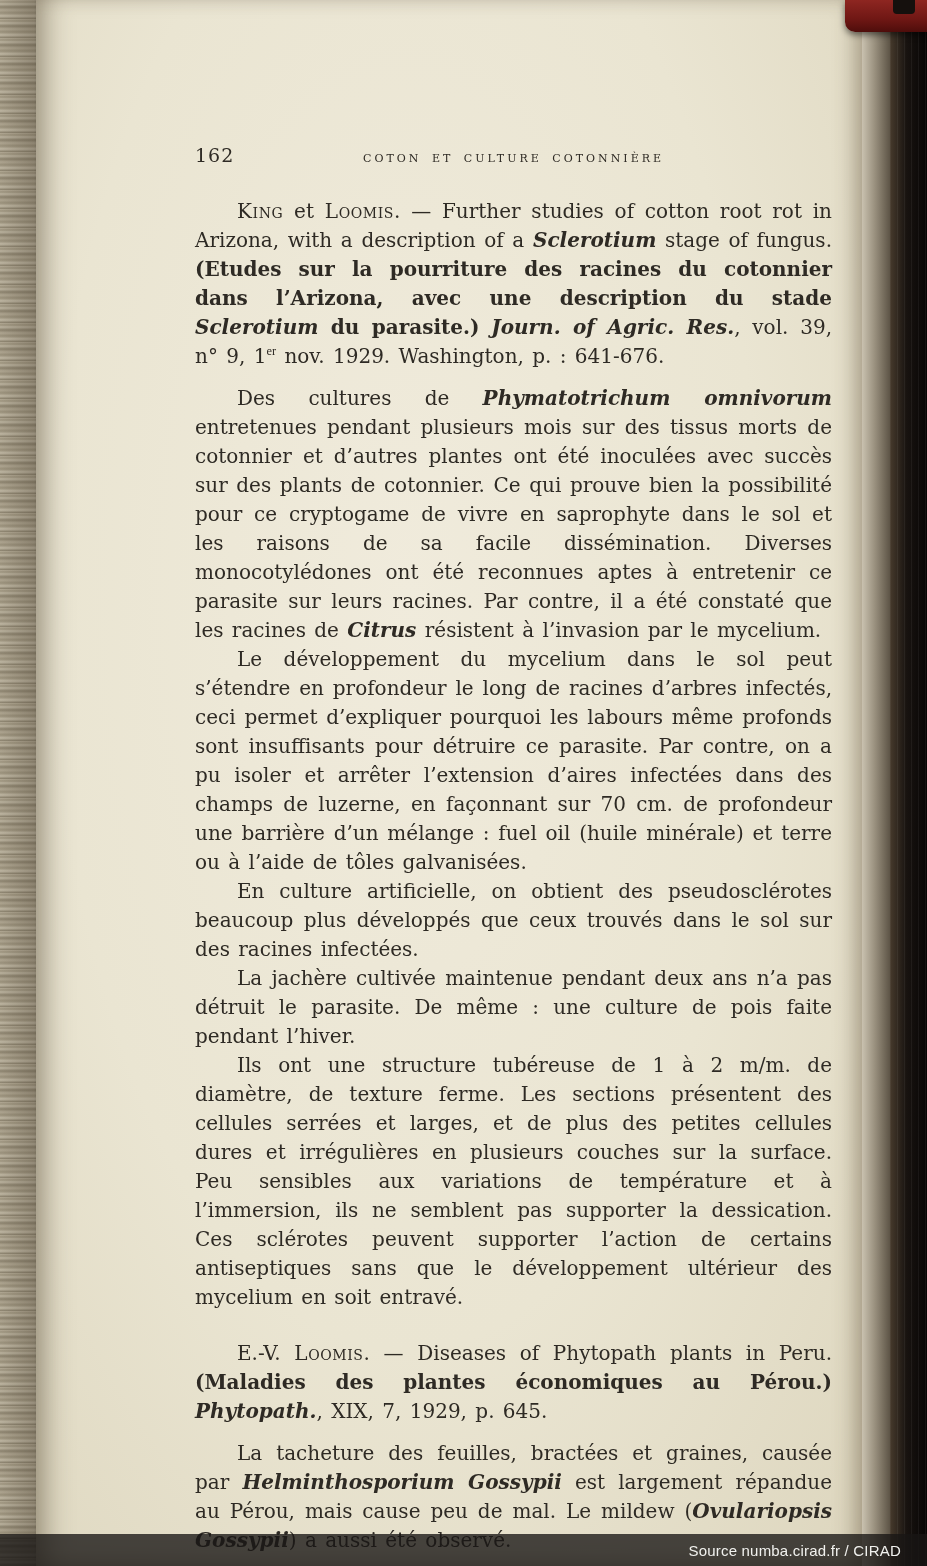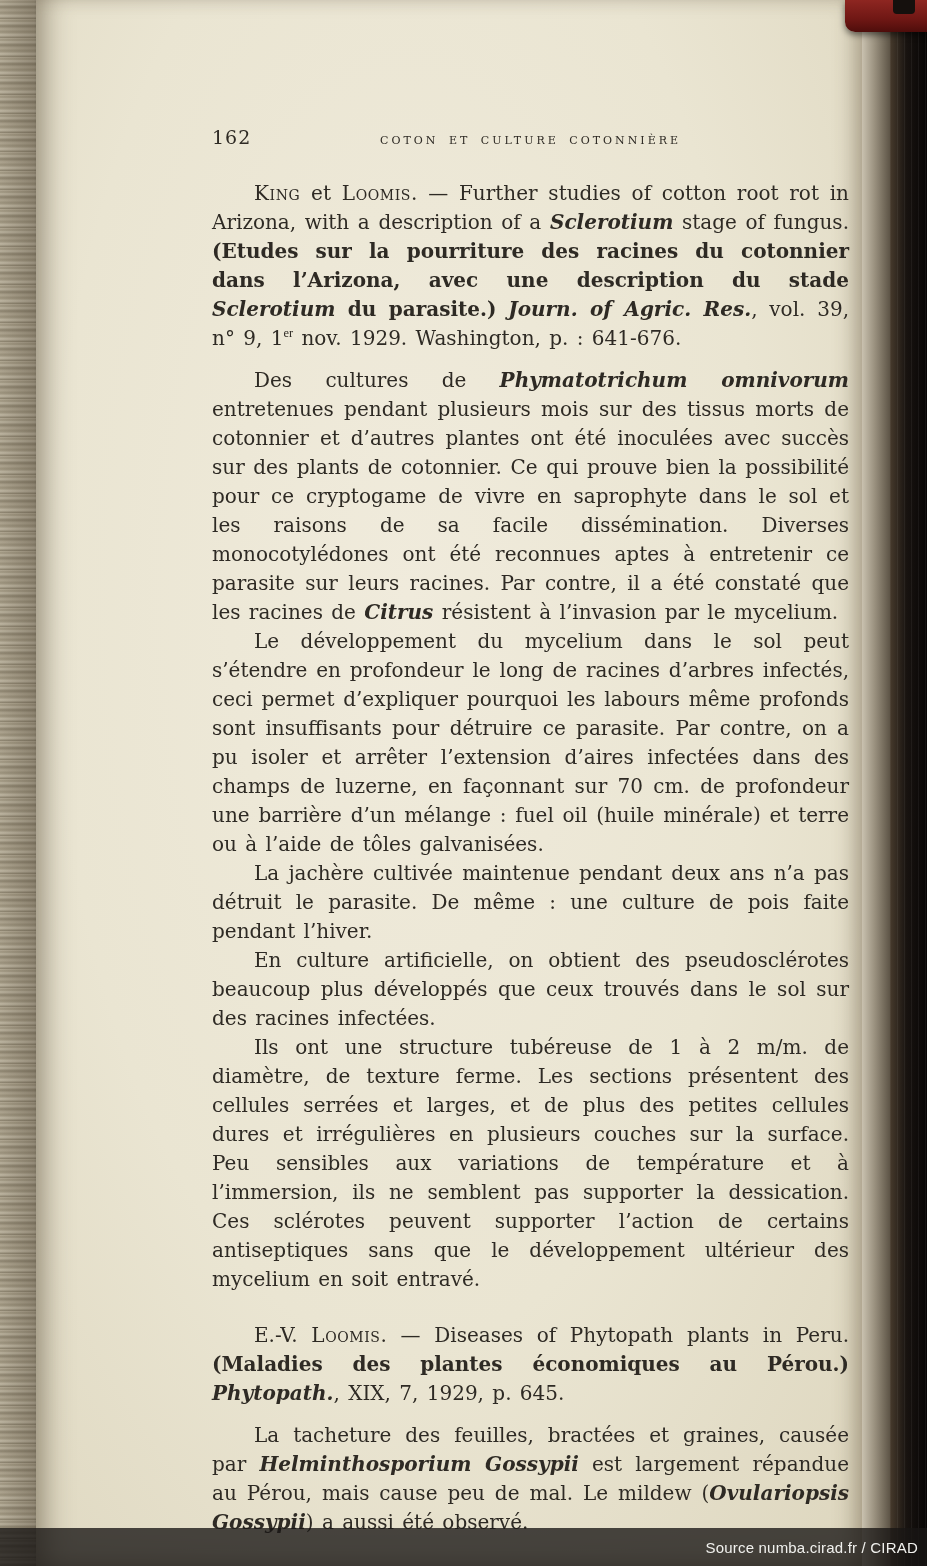--- a/index.html
+++ b/index.html
@@ -46,40 +46,40 @@
     background:linear-gradient(to bottom,#8e2621,var(--maroon) 60%,#4e0d0b);
     border-bottom-left-radius:10px;
     box-shadow:0 3px 6px rgba(0,0,0,0.5);
   }
   .corner-maroon:after{
     content:"";position:absolute;right:12px;top:0;width:22px;height:14px;
     background:#15100d;border-bottom-left-radius:4px;border-bottom-right-radius:4px;
   }
   
   .content{
-    position:absolute;left:159px;top:122px;width:637px;
+    position:absolute;left:159px;top:140px;width:637px;
     color:var(--ink);
-    font-size:20px;line-height:29px;word-spacing:2px;margin-left:17px;
+    font-size:20px;line-height:29px;word-spacing:2px;
   }
   .pagehead{position:relative;height:30px;margin-bottom:27px;}
   .pagenum{position:absolute;left:0;top:1px;font-size:19px;letter-spacing:1px;}
   .runtitle{display:block;text-align:center;font-size:11px;letter-spacing:3px;padding-top:4px;word-spacing:4px;}
   .para{margin:0;text-align:justify;text-indent:42px;}
   .para.citation{margin-bottom:13px;}
   .para.entry-gap{margin-top:27px;}
   .b{font-weight:bold;}
   .i{font-style:italic;font-weight:bold;}
   .sc{font-variant:small-caps;letter-spacing:0.6px;}
   sup{font-size:0.62em;line-height:0;font-family:Liberation Serif, serif;}
   
   .footer-bar{
-    position:absolute;left:0;right:0;bottom:0;height:38px;z-index:9;
+    position:absolute;left:0;right:0;bottom:0;height:32px;z-index:9;
     background:var(--footer_bar);
     display:flex;align-items:center;justify-content:flex-end;
-    padding-right:9px;box-sizing:border-box;
+    padding-right:26px;box-sizing:border-box;
     font-family:"Liberation Sans","DejaVu Sans",sans-serif;
     font-size:15px;color:#f1f1ee;letter-spacing:0.2px;
   }
 </style>
 </head>
 <body>
 
 <div class="scan">
 
   <div class="edge-left"></div>
@@ -88,22 +88,22 @@
     <div class="content">
 
       <div class="pagehead">
         <span class="pagenum">162</span>
         <span class="runtitle">COTON ET CULTURE COTONNIÈRE</span>
       </div>
 
       <p class="para citation"><span class="sc">King</span><span> et </span><span class="sc">Loomis</span><span>. — Further studies of cotton root rot in Arizona, with a description of a </span><span class="i">Sclerotium</span><span> stage of fungus. </span><span class="b">(Etudes sur la pourriture des racines du cotonnier dans l’Arizona, avec une description du stade </span><span class="i">Sclerotium</span><span class="b"> du parasite.)</span><span> </span><span class="i">Journ. of Agric. Res.</span><span>, vol. 39, n° 9, 1</span><sup>er</sup><span> nov. 1929. Washington, p. : 641-676.</span></p>
       <p class="para"><span>Des cultures de </span><span class="i">Phymatotrichum omnivorum</span><span> entretenues pendant plusieurs mois sur des tissus morts de cotonnier et d’autres plantes ont été inoculées avec succès sur des plants de cotonnier. Ce qui prouve bien la possibilité pour ce cryptogame de vivre en saprophyte dans le sol et les raisons de sa facile dissémination. Diverses monocotylédones ont été reconnues aptes à entretenir ce parasite sur leurs racines. Par contre, il a été constaté que les racines de </span><span class="i">Citrus</span><span> résistent à l’invasion par le mycelium.</span></p>
       <p class="para"><span>Le développement du mycelium dans le sol peut s’étendre en profondeur le long de racines d’arbres infectés, ceci permet d’expliquer pourquoi les labours même profonds sont insuffisants pour détruire ce parasite. Par contre, on a pu isoler et arrêter l’extension d’aires infectées dans des champs de luzerne, en façonnant sur 70 cm. de profondeur une barrière d’un mélange : fuel oil (huile minérale) et terre ou à l’aide de tôles galvanisées.</span></p>
+      <p class="para"><span>En culture artificielle, on obtient des pseudosclérotes beaucoup plus développés que ceux trouvés dans le sol sur des racines infectées.</span></p>
       <p class="para"><span>La jachère cultivée maintenue pendant deux ans n’a pas détruit le parasite. De même : une culture de pois faite pendant l’hiver.</span></p>
-      <p class="para"><span>En culture artificielle, on obtient des pseudosclérotes beaucoup plus développés que ceux trouvés dans le sol sur des racines infectées.</span></p>
       <p class="para"><span>Ils ont une structure tubéreuse de 1 à 2 m/m. de diamètre, de texture ferme. Les sections présentent des cellules serrées et larges, et de plus des petites cellules dures et irrégulières en plusieurs couches sur la surface. Peu sensibles aux variations de température et à l’immersion, ils ne semblent pas supporter la dessication. Ces sclérotes peuvent supporter l’action de certains antiseptiques sans que le développement ultérieur des mycelium en soit entravé.</span></p>
       <p class="para citation entry-gap"><span>E.-V. </span><span class="sc">Loomis</span><span>. — Diseases of Phytopath plants in Peru. </span><span class="b">(Maladies des plantes économiques au Pérou.)</span><span> </span><span class="i">Phytopath.</span><span>, XIX, 7, 1929, p. 645.</span></p>
       <p class="para"><span>La tacheture des feuilles, bractées et graines, causée par </span><span class="i">Helminthosporium Gossypii</span><span> est largement répandue au Pérou, mais cause peu de mal. Le mildew (</span><span class="i">Ovulariopsis Gossypii</span><span>) a aussi été observé.</span></p>
 
     </div>
   </div>
 
   <div class="edge-right-gray"></div>
   <div class="edge-right-dark"></div>
   <div class="corner-maroon"></div>

